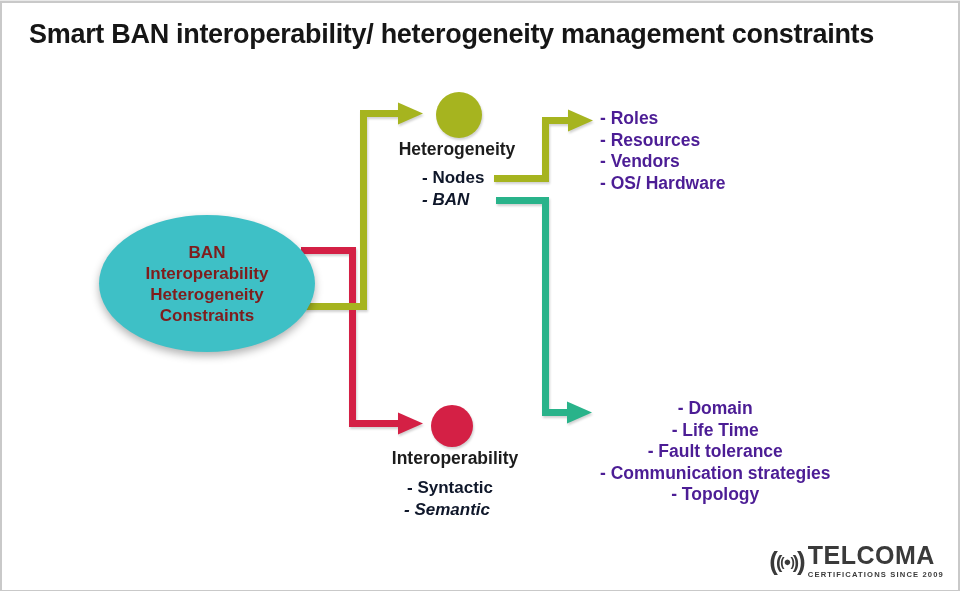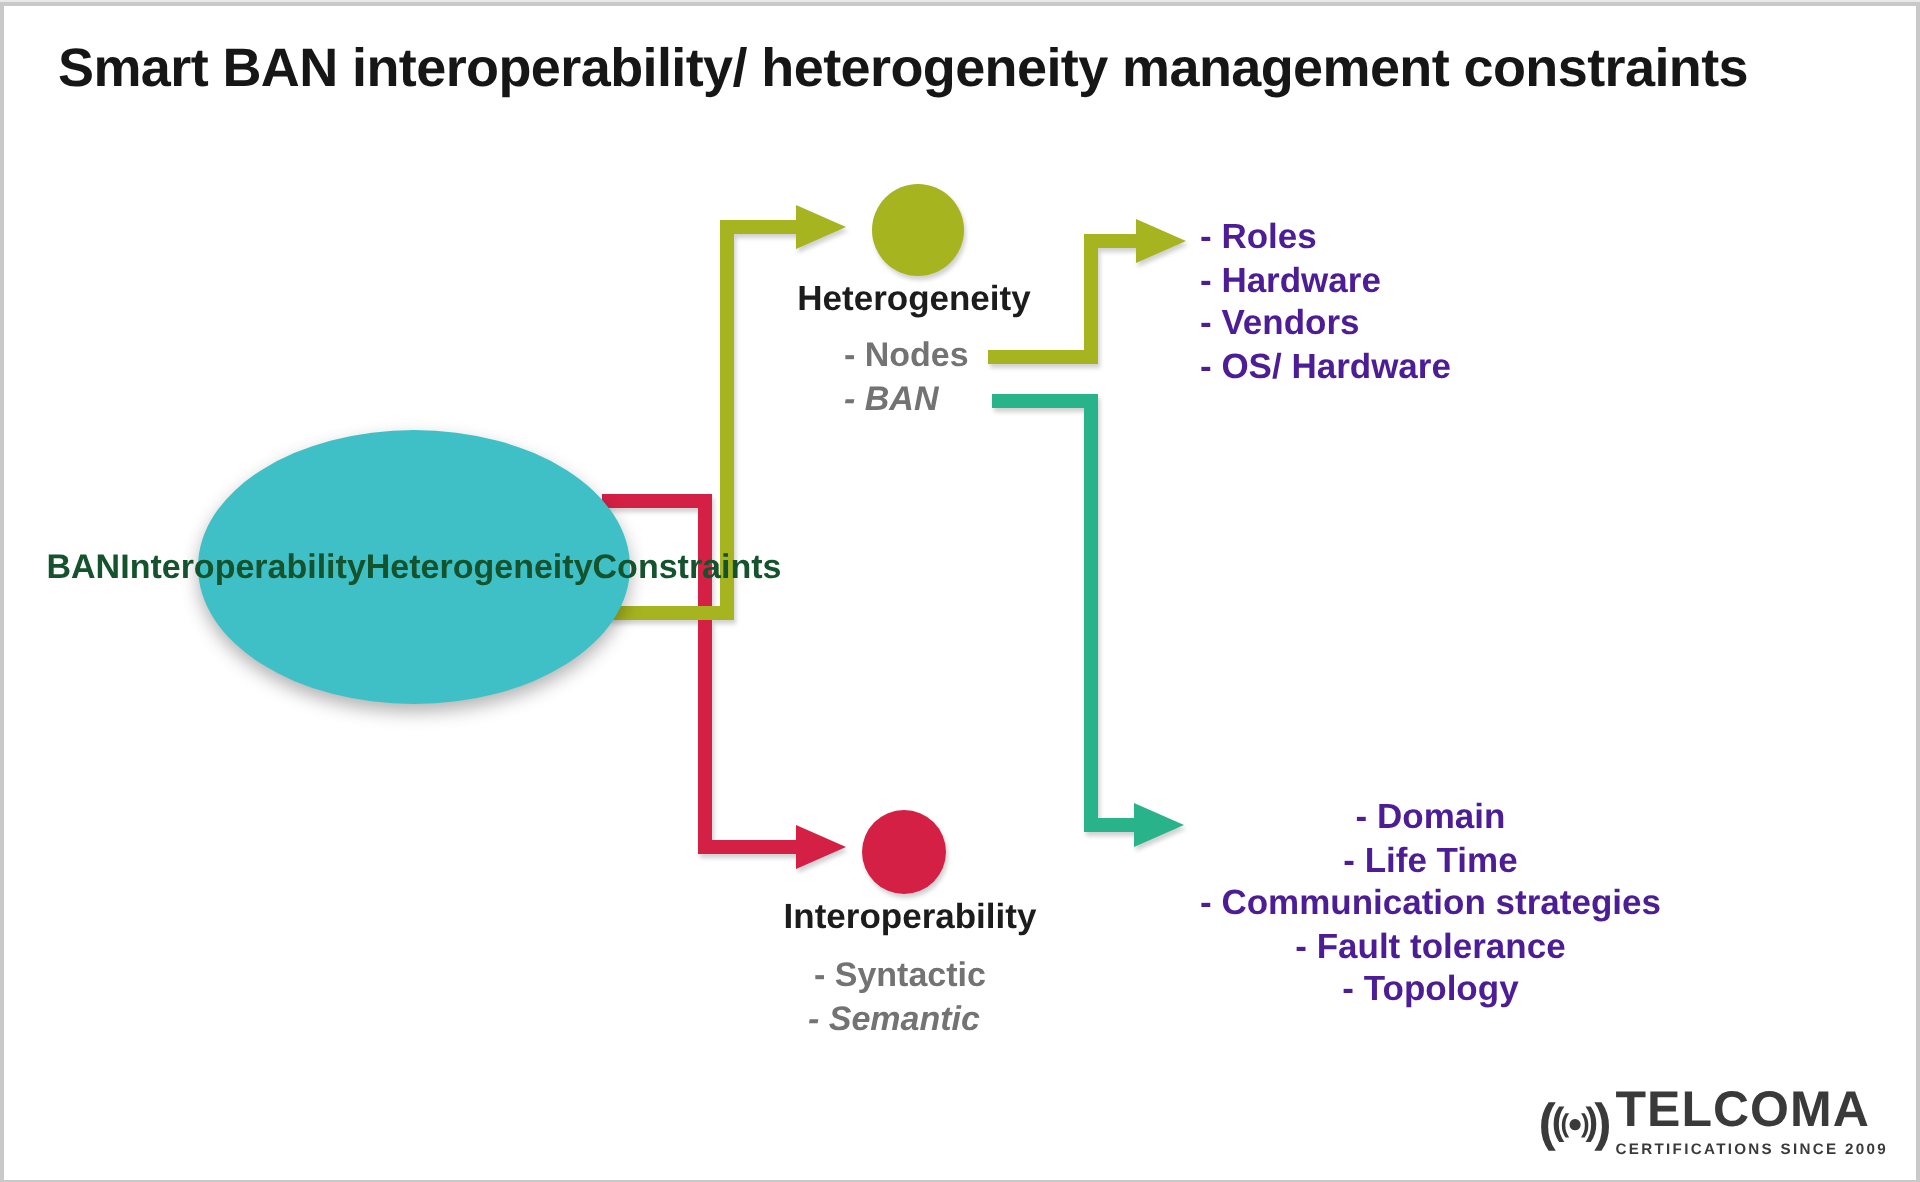--- a/index.html
+++ b/index.html
@@ -16,29 +16,29 @@
   .title{
     position:absolute;left:27px;top:16px;
     font-size:27px;font-weight:700;color:#161616;
     letter-spacing:-0.3px;white-space:nowrap;
   }
   svg.connectors{position:absolute;left:0;top:0;filter:drop-shadow(1px 2px 1px rgba(0,0,0,0.18));}
   .ellipse{
     position:absolute;left:97px;top:212px;width:216px;height:137px;
     background:#3EC0C6;border-radius:50%;
     box-shadow:0 4px 9px rgba(0,0,0,0.30);
-    display:flex;flex-direction:row;justify-content:center;align-items:center;
-    color:#14532d;font-size:17px;font-weight:700;line-height:21px;text-align:center;
+    display:flex;flex-direction:column;justify-content:center;align-items:center;
+    color:#7f1d1d;font-size:17px;font-weight:700;line-height:21px;text-align:center;
   }
   .node-label{
     position:absolute;font-size:17.5px;font-weight:700;color:#1c1c1c;
     white-space:nowrap;
   }
   .sub-item{
-    position:absolute;font-size:17px;font-weight:700;color:#737373;white-space:nowrap;
+    position:absolute;font-size:17px;font-weight:700;color:#0f172a;white-space:nowrap;
   }
   .list{position:absolute;font-size:17.5px;font-weight:700;color:#4c1d95;line-height:21.5px;}
   .list .li{white-space:nowrap;}
   .logo{
     position:absolute;right:14px;bottom:11px;
     display:flex;align-items:center;color:#3a3a3a;
   }
   .logo-icon{display:flex;align-items:center;font-weight:700;line-height:1;margin-right:2px;}
   .logo-icon span{display:inline-block;}
   .a1{font-size:26px;} .a2{font-size:19px;margin-left:-2px;} .a3{font-size:13px;margin-left:-2px;}
@@ -79,34 +79,34 @@
     <div>Heterogeneity</div>
     <div>Constraints</div>
   </div>
 
   <div class="node-label" style="left:385px;top:136px;width:140px;text-align:center;">Heterogeneity</div>
   <div class="sub-item" style="left:420px;top:165px;">- Nodes</div>
   <div class="sub-item" style="left:420px;top:187px;font-style:italic;">- BAN</div>
 
   <div class="list" style="left:598px;top:105px;">
     <div class="li">- Roles</div>
-    <div class="li">- Hardware</div>
+    <div class="li">- Resources</div>
     <div class="li">- Vendors</div>
     <div class="li">- OS/ Hardware</div>
   </div>
 
   <div class="node-label" style="left:377px;top:445px;width:152px;text-align:center;">Interoperability</div>
   <div class="sub-item" style="left:405px;top:475px;">- Syntactic</div>
   <div class="sub-item" style="left:402px;top:497px;font-style:italic;">- Semantic</div>
 
   <div class="list" style="left:598px;top:395px;text-align:center;">
     <div class="li">- Domain</div>
     <div class="li">- Life Time</div>
+    <div class="li">- Fault tolerance</div>
     <div class="li">- Communication strategies</div>
-    <div class="li">- Fault tolerance</div>
     <div class="li">- Topology</div>
   </div>
 
   <div class="logo">
     <div class="logo-icon">
         <span class="a1">(</span>
         <span class="a2">(</span>
         <span class="a3">(</span>
         <span class="dot">●</span>
         <span class="b3">)</span>

